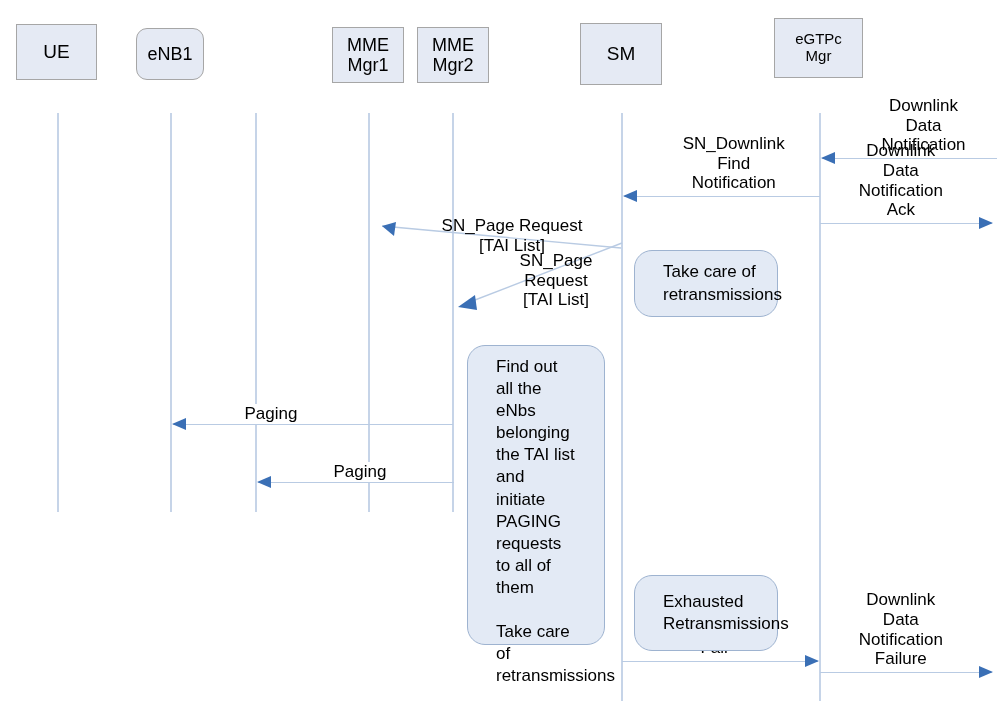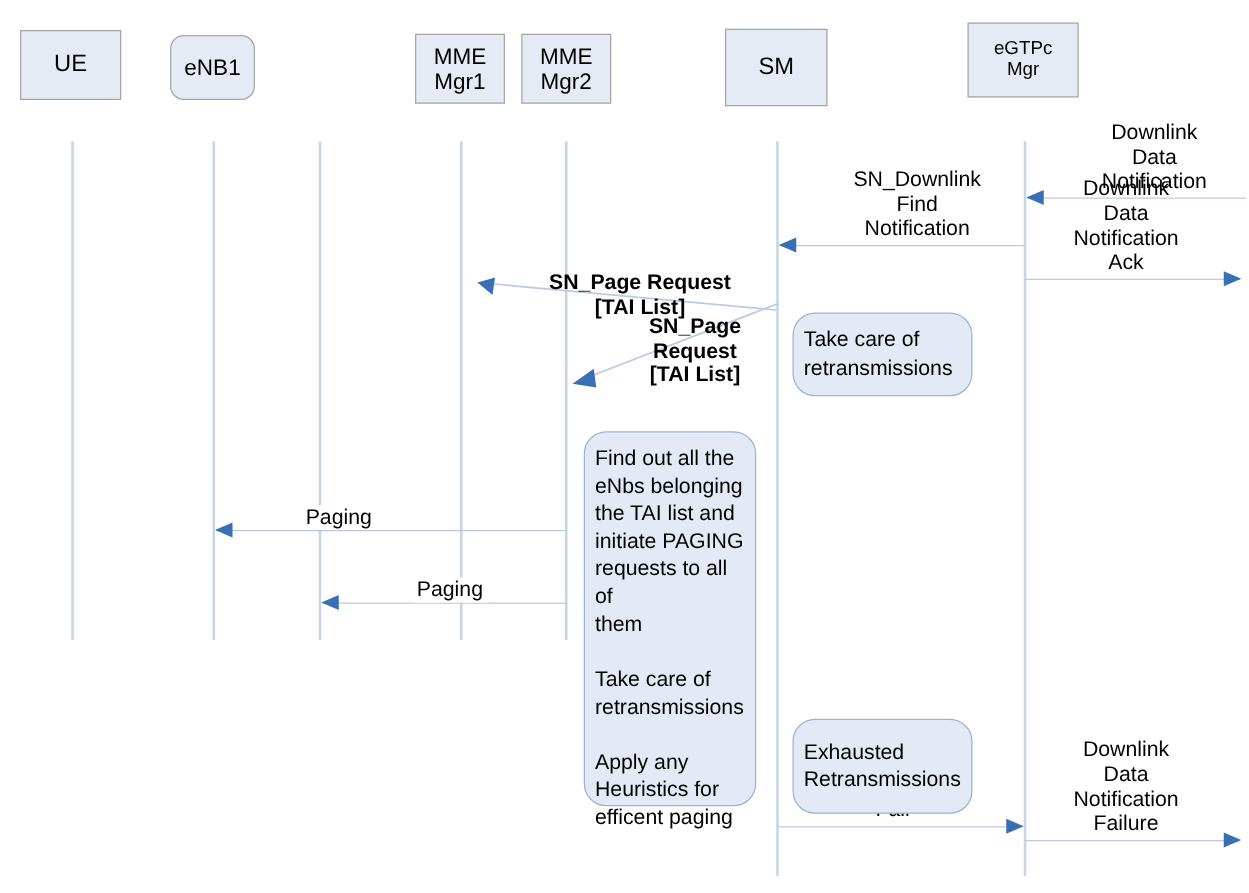--- a/index.html
+++ b/index.html
@@ -66,35 +66,34 @@
   
   .diag{position:absolute;overflow:visible;}
   .diag svg{position:absolute;left:0;top:0;overflow:visible;}
   .diag .dlabel{
     position:absolute;
     font-size:17px;
     line-height:1.16;
     color:#000;
     white-space:pre-line;
     text-align:center;
-    font-weight:bold;
   }
 
   
   .note{
     position:absolute;
     background:#e3eaf5;
     border:1.3px solid #9eb3d0;
     border-radius:18px;
     box-sizing:border-box;
     font-size:17px;
     line-height:1.30;
     color:#000;
     white-space:pre-line;
-    padding:10px 8px;
+    padding:10px 28px;
   }
   .note.center{
     display:flex;align-items:center;justify-content:flex-start;
   }
 </style>
 </head>
 <body>
 
 <div id="diagram">
 

